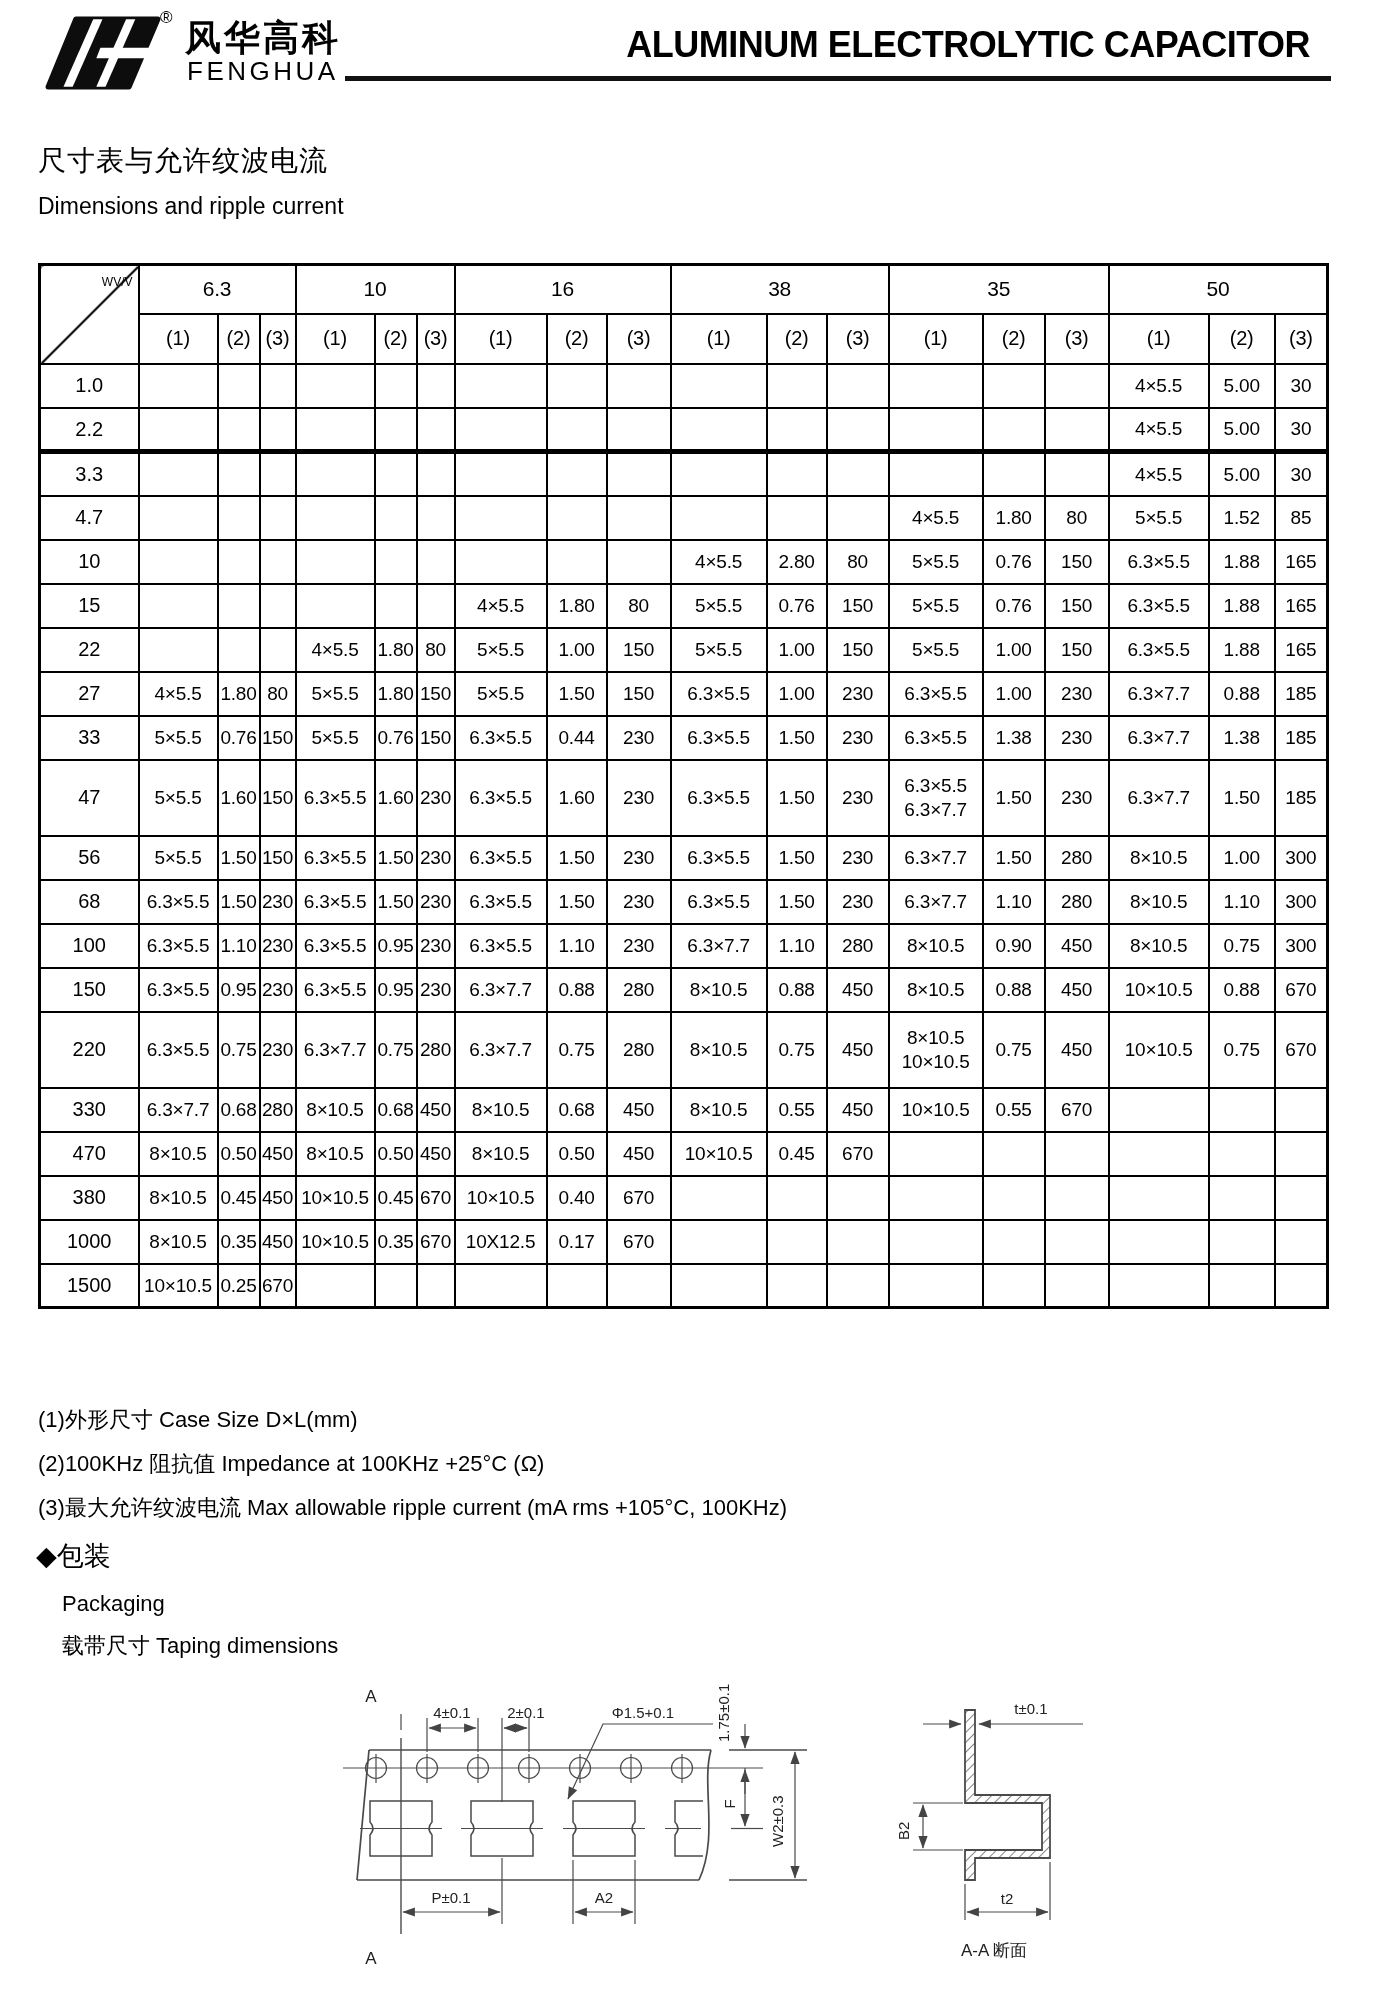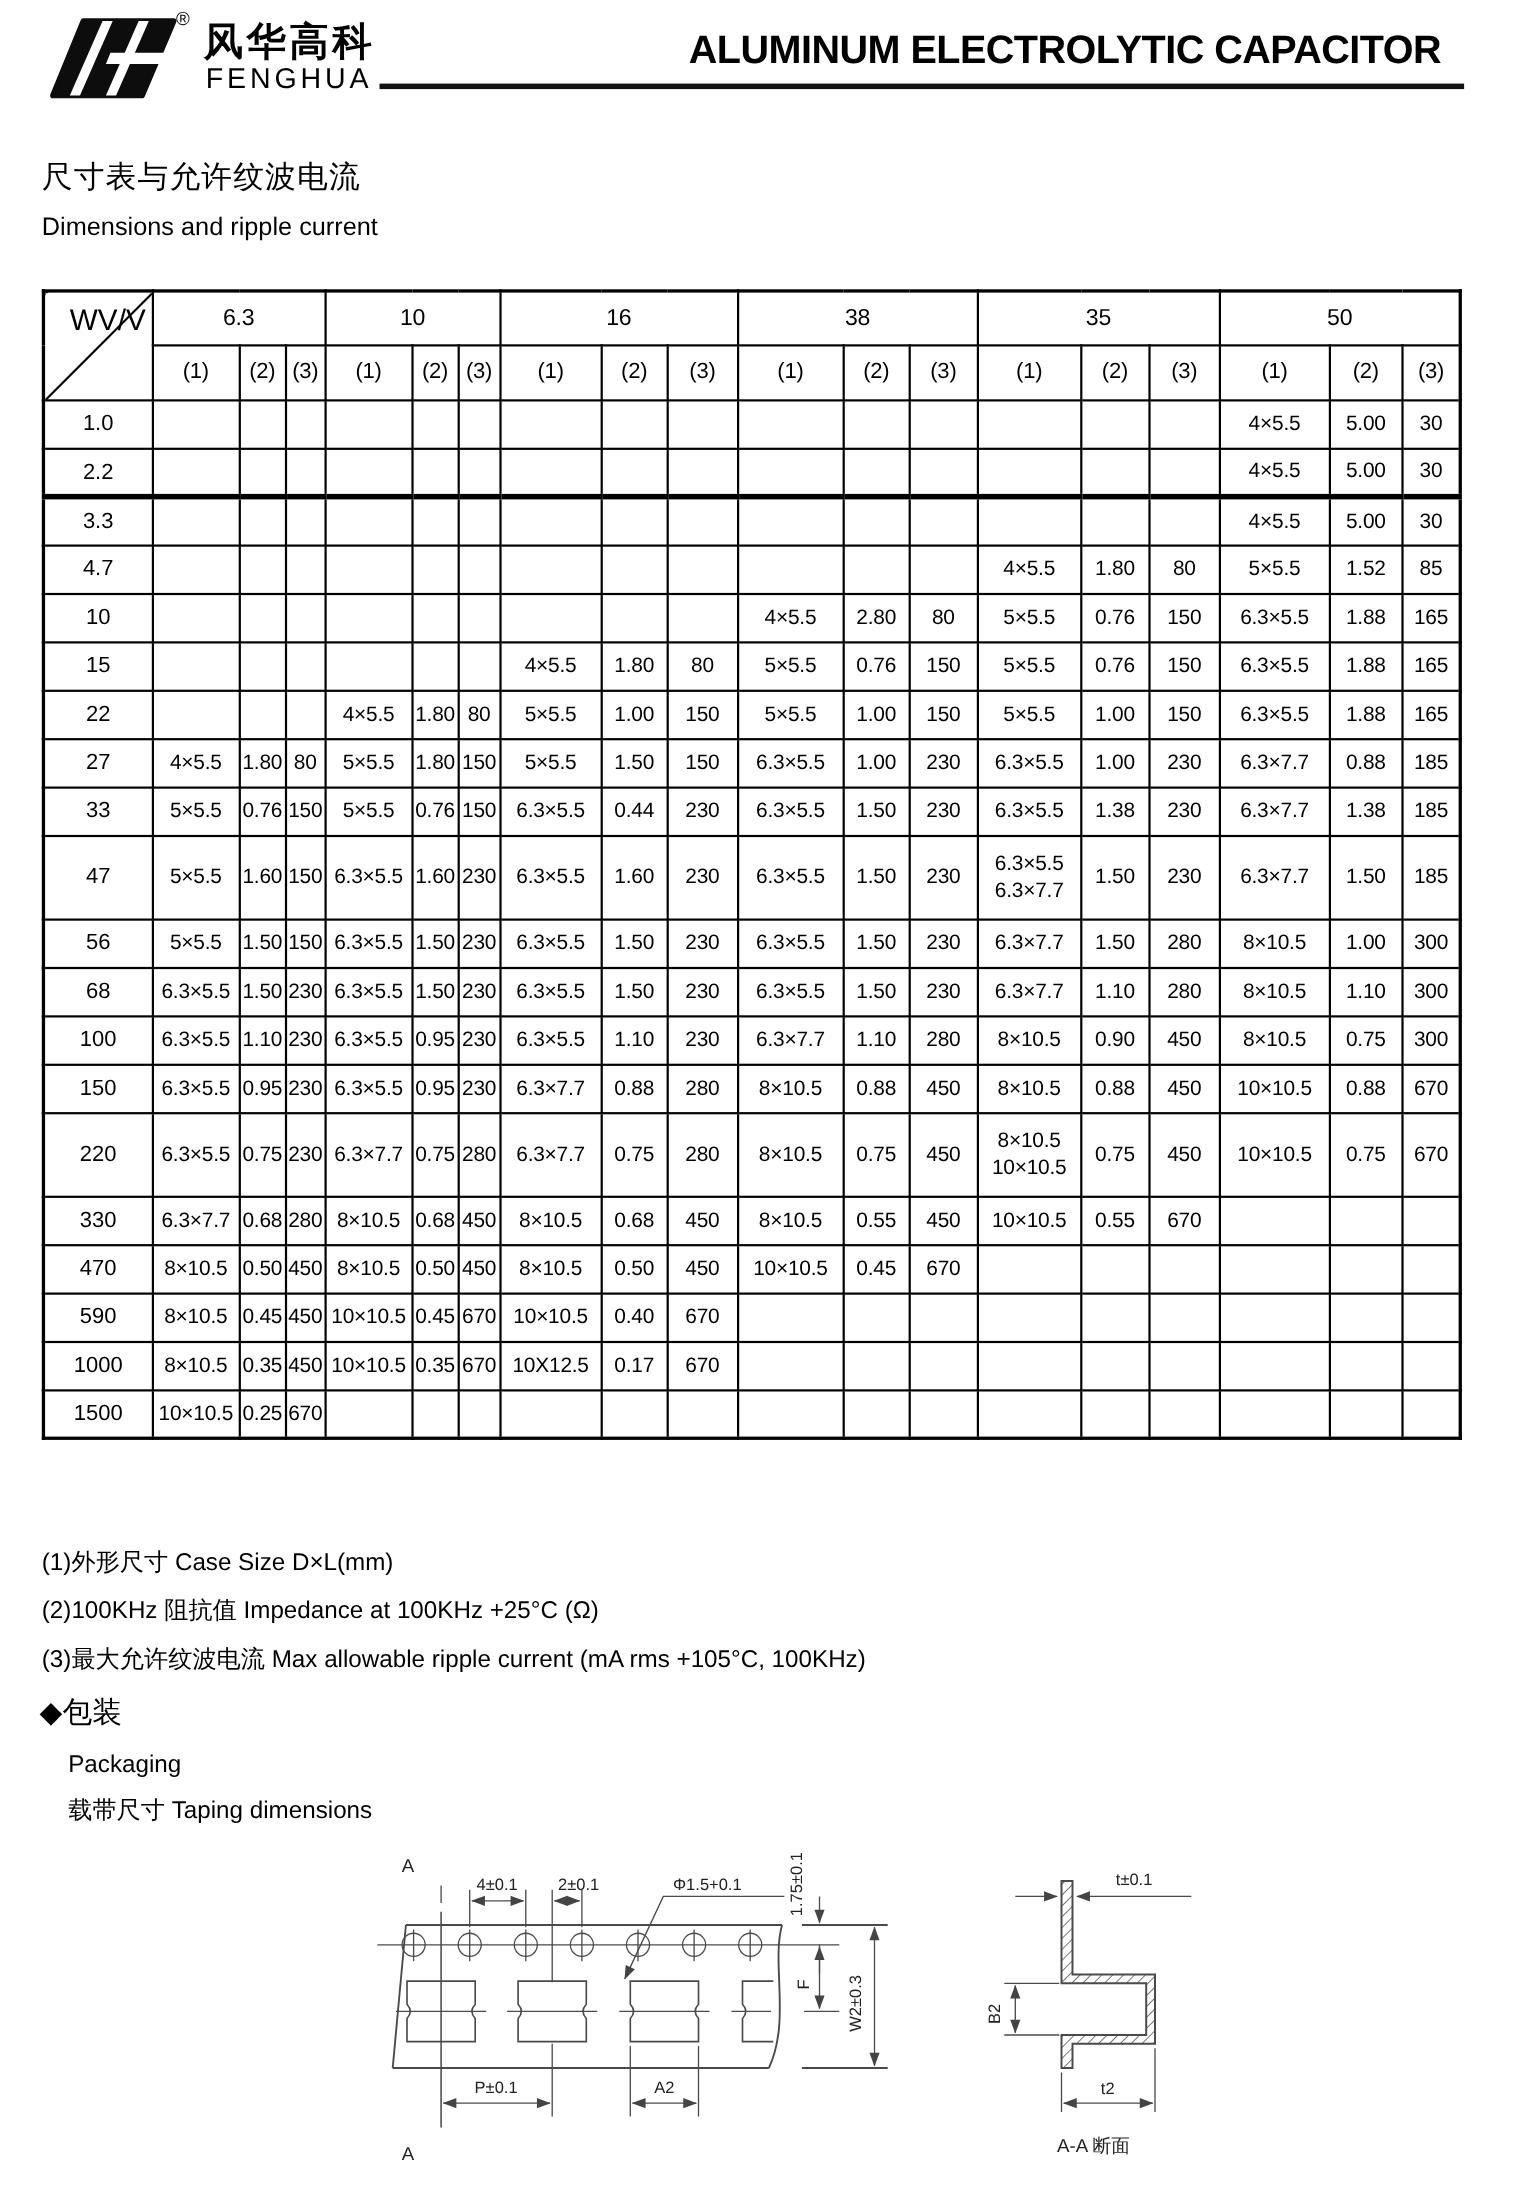--- a/index.html
+++ b/index.html
@@ -25,21 +25,21 @@
   .dim td,.dim th{border:2px solid #000;text-align:center;vertical-align:middle;font-weight:400;padding:0;
                   white-space:pre-line;font-size:19px;line-height:1.22;letter-spacing:-0.2px;color:#000}
   .dim thead tr.r1{height:49px}
   .dim thead tr.r2{height:50px}
   .dim th.vg{font-size:21px}
   .dim td.sub{font-size:20px}
   .dim tbody tr{height:44px}
   .dim tbody tr.tall{height:76px}
   .dim tbody tr.thick td{border-bottom-width:5px}
   .dim td.cap{font-size:20px;letter-spacing:0}
-  .dim th.corner{vertical-align:top;text-align:right;padding:9px 5px 0 0;font-size:27px;letter-spacing:0;
+  .dim th.corner{vertical-align:top;text-align:right;padding:9px 5px 0 0;font-size:12px;letter-spacing:0;
       background:linear-gradient(to bottom right,#fff 49.3%,#000 49.3%,#000 50.7%,#fff 50.7%)}
 
   
   .notes{position:absolute;left:38px;top:1398px;font-size:22px;line-height:44px;white-space:nowrap}
   .pkg-cn{position:absolute;left:36px;top:1538px;font-size:27px;white-space:nowrap}
   .pkg-en{position:absolute;left:62px;top:1591px;font-size:22px}
   .pkg-sub{position:absolute;left:62px;top:1631px;font-size:22px;white-space:nowrap}
 
   .diagram{position:absolute;left:283px;top:1672px;width:920px;height:330px}
   .diagram text{font-family:"Liberation Sans","DejaVu Sans",sans-serif;fill:#222;stroke:none;font-size:15px}
@@ -472,21 +472,21 @@
           <td>0.45</td>
           <td>670</td>
           <td></td>
           <td></td>
           <td></td>
           <td></td>
           <td></td>
           <td></td>
         </tr>
         <tr>
-          <td class="cap">590</td>
+          <td class="cap">380</td>
           <td>8×10.5</td>
           <td>0.45</td>
           <td>450</td>
           <td>10×10.5</td>
           <td>0.45</td>
           <td>670</td>
           <td>10×10.5</td>
           <td>0.40</td>
           <td>670</td>
           <td></td>

